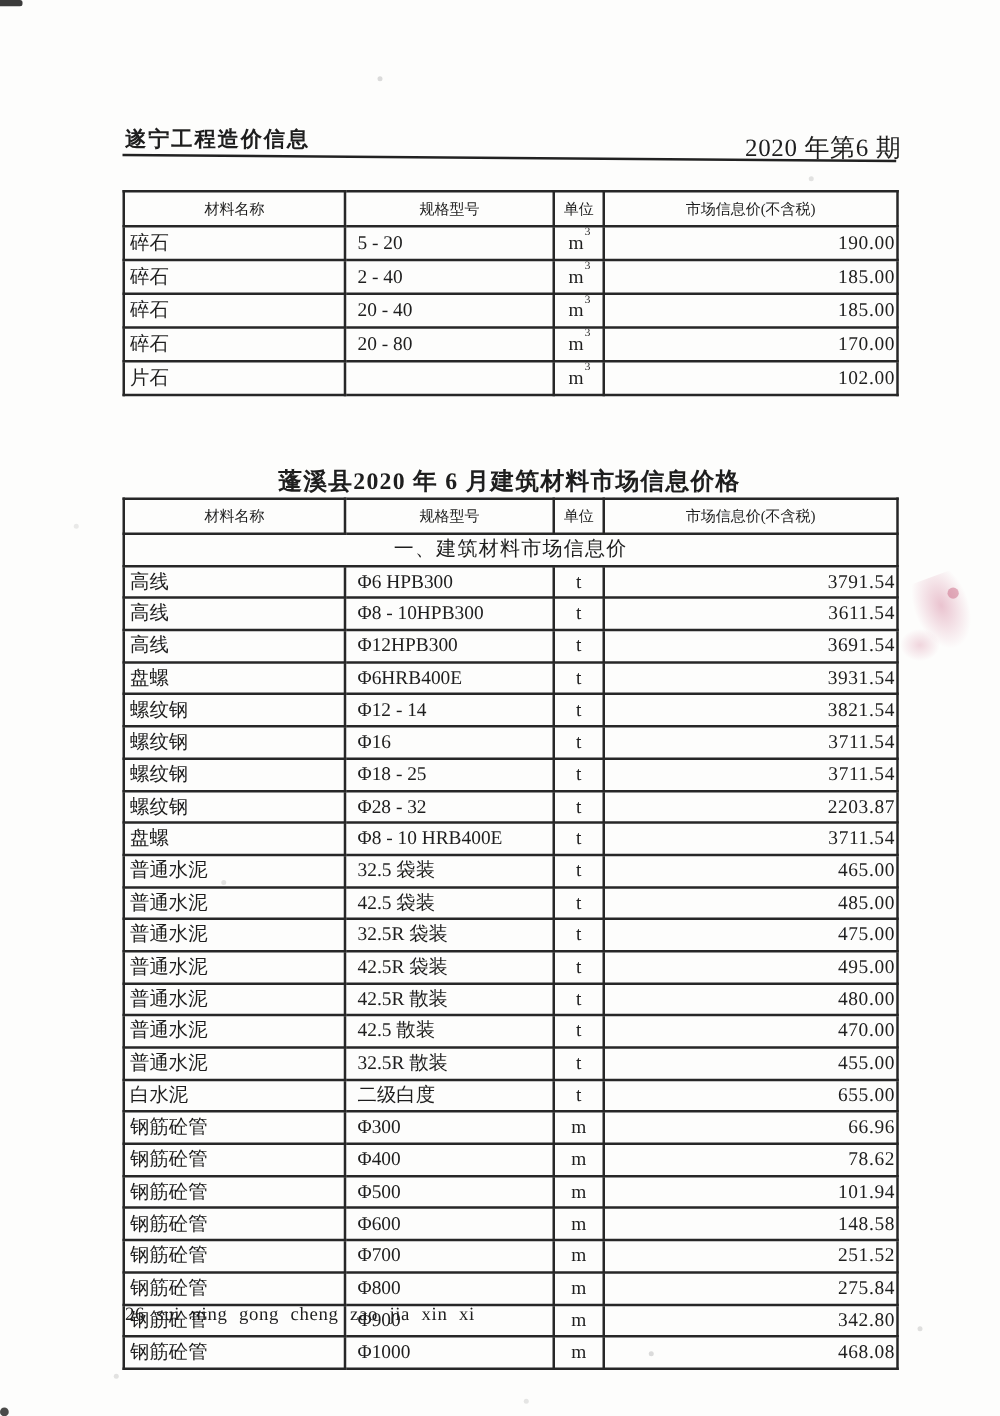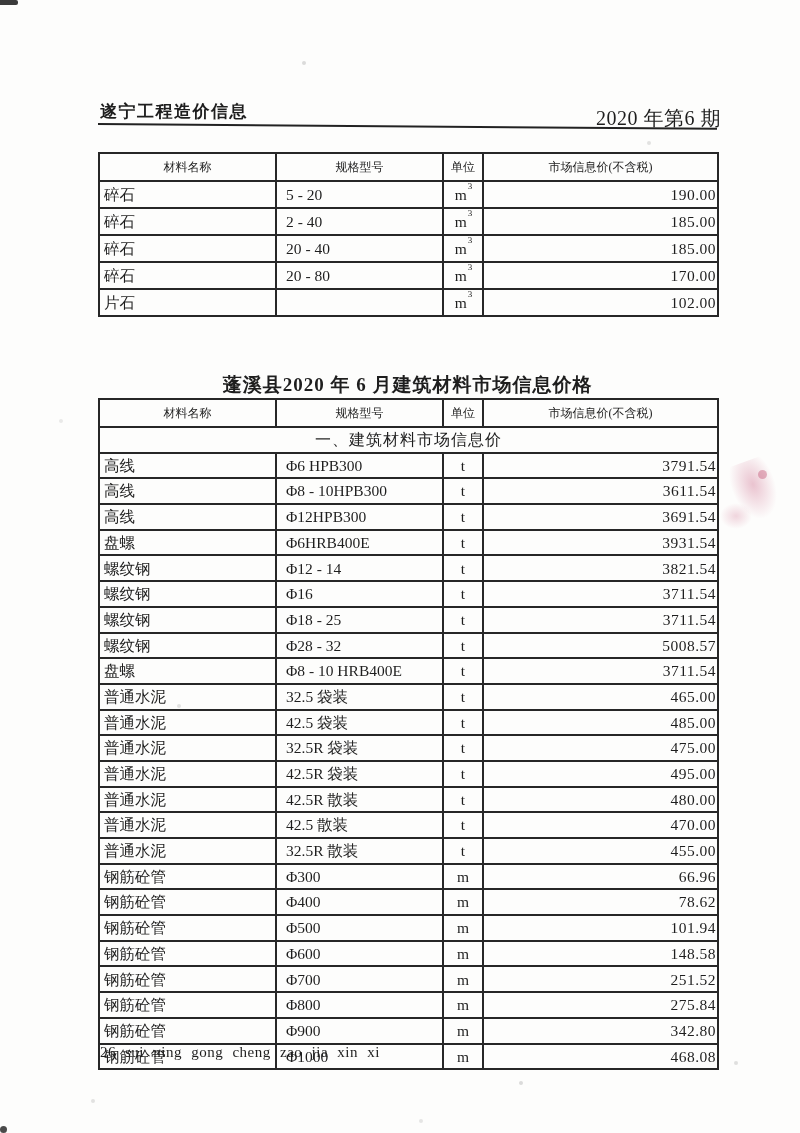--- a/index.html
+++ b/index.html
@@ -179,21 +179,21 @@
         <tr>
           <td class="c-name">螺纹钢</td>
           <td class="c-spec">Φ18 - 25</td>
           <td class="c-unit">t</td>
           <td class="c-price">3711.54</td>
         </tr>
         <tr>
           <td class="c-name">螺纹钢</td>
           <td class="c-spec">Φ28 - 32</td>
           <td class="c-unit">t</td>
-          <td class="c-price">5008.57</td>
+          <td class="c-price">2203.87</td>
         </tr>
         <tr>
           <td class="c-name">盘螺</td>
           <td class="c-spec">Φ8 - 10 HRB400E</td>
           <td class="c-unit">t</td>
           <td class="c-price">3711.54</td>
         </tr>
         <tr>
           <td class="c-name">普通水泥</td>
           <td class="c-spec">32.5 袋装</td>
@@ -228,20 +228,26 @@
           <td class="c-name">普通水泥</td>
           <td class="c-spec">42.5 散装</td>
           <td class="c-unit">t</td>
           <td class="c-price">470.00</td>
         </tr>
         <tr>
           <td class="c-name">普通水泥</td>
           <td class="c-spec">32.5R 散装</td>
           <td class="c-unit">t</td>
           <td class="c-price">455.00</td>
+        </tr>
+        <tr>
+          <td class="c-name">白水泥</td>
+          <td class="c-spec">二级白度</td>
+          <td class="c-unit">t</td>
+          <td class="c-price">655.00</td>
         </tr>
         <tr>
           <td class="c-name">钢筋砼管</td>
           <td class="c-spec">Φ300</td>
           <td class="c-unit">m</td>
           <td class="c-price">66.96</td>
         </tr>
         <tr>
           <td class="c-name">钢筋砼管</td>
           <td class="c-spec">Φ400</td>

